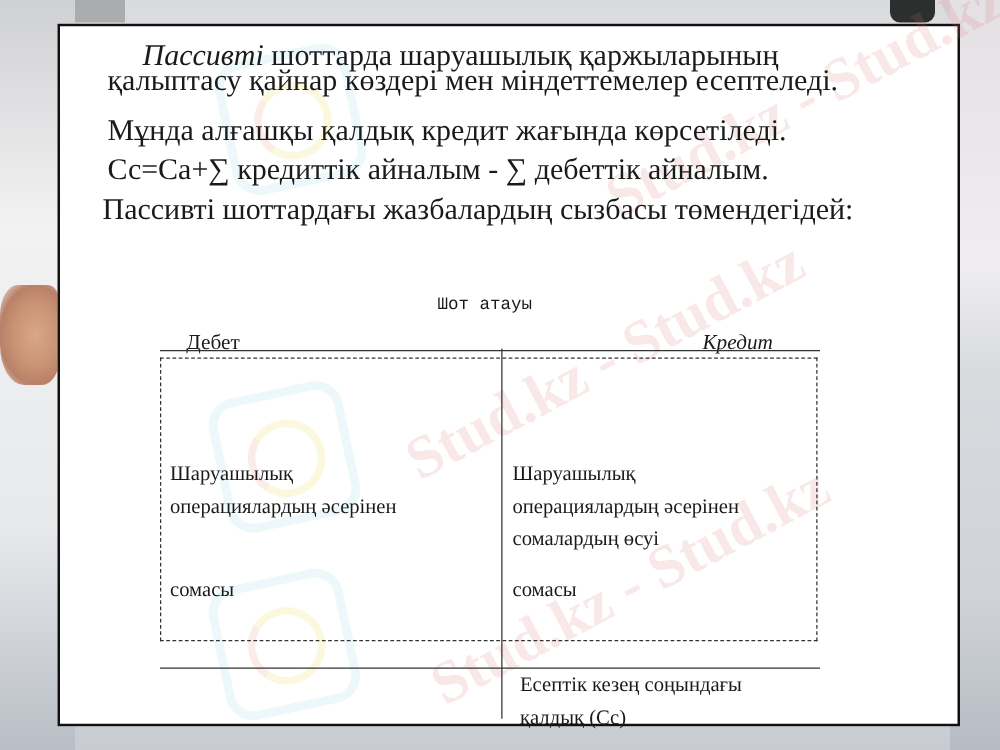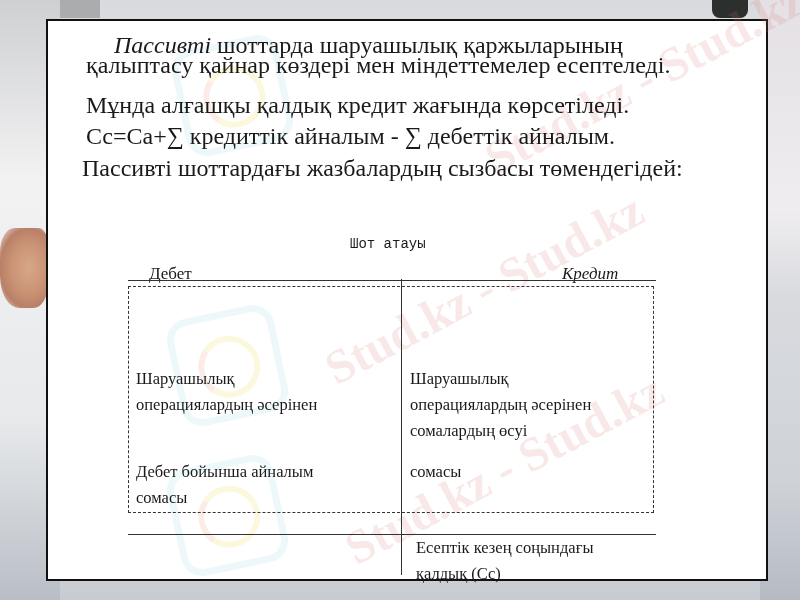--- a/index.html
+++ b/index.html
@@ -204,21 +204,20 @@
       <div>операциялардың әсерінен</div>
     </div>
 
     <div class="cell credit-ops">
       <div>Шаруашылық</div>
       <div>операциялардың әсерінен</div>
       <div>сомалардың өсуі</div>
     </div>
 
     <div class="cell debit-turn">
-      <div>Дебет бойынша айналым</div>
       <div>сомасы</div>
     </div>
 
     <div class="cell credit-turn">
       <div>сомасы</div>
     </div>
 
     <div class="cell credit-close">
       <div>Есептік кезең соңындағы</div>
       <div>қалдық (Сс)</div>

